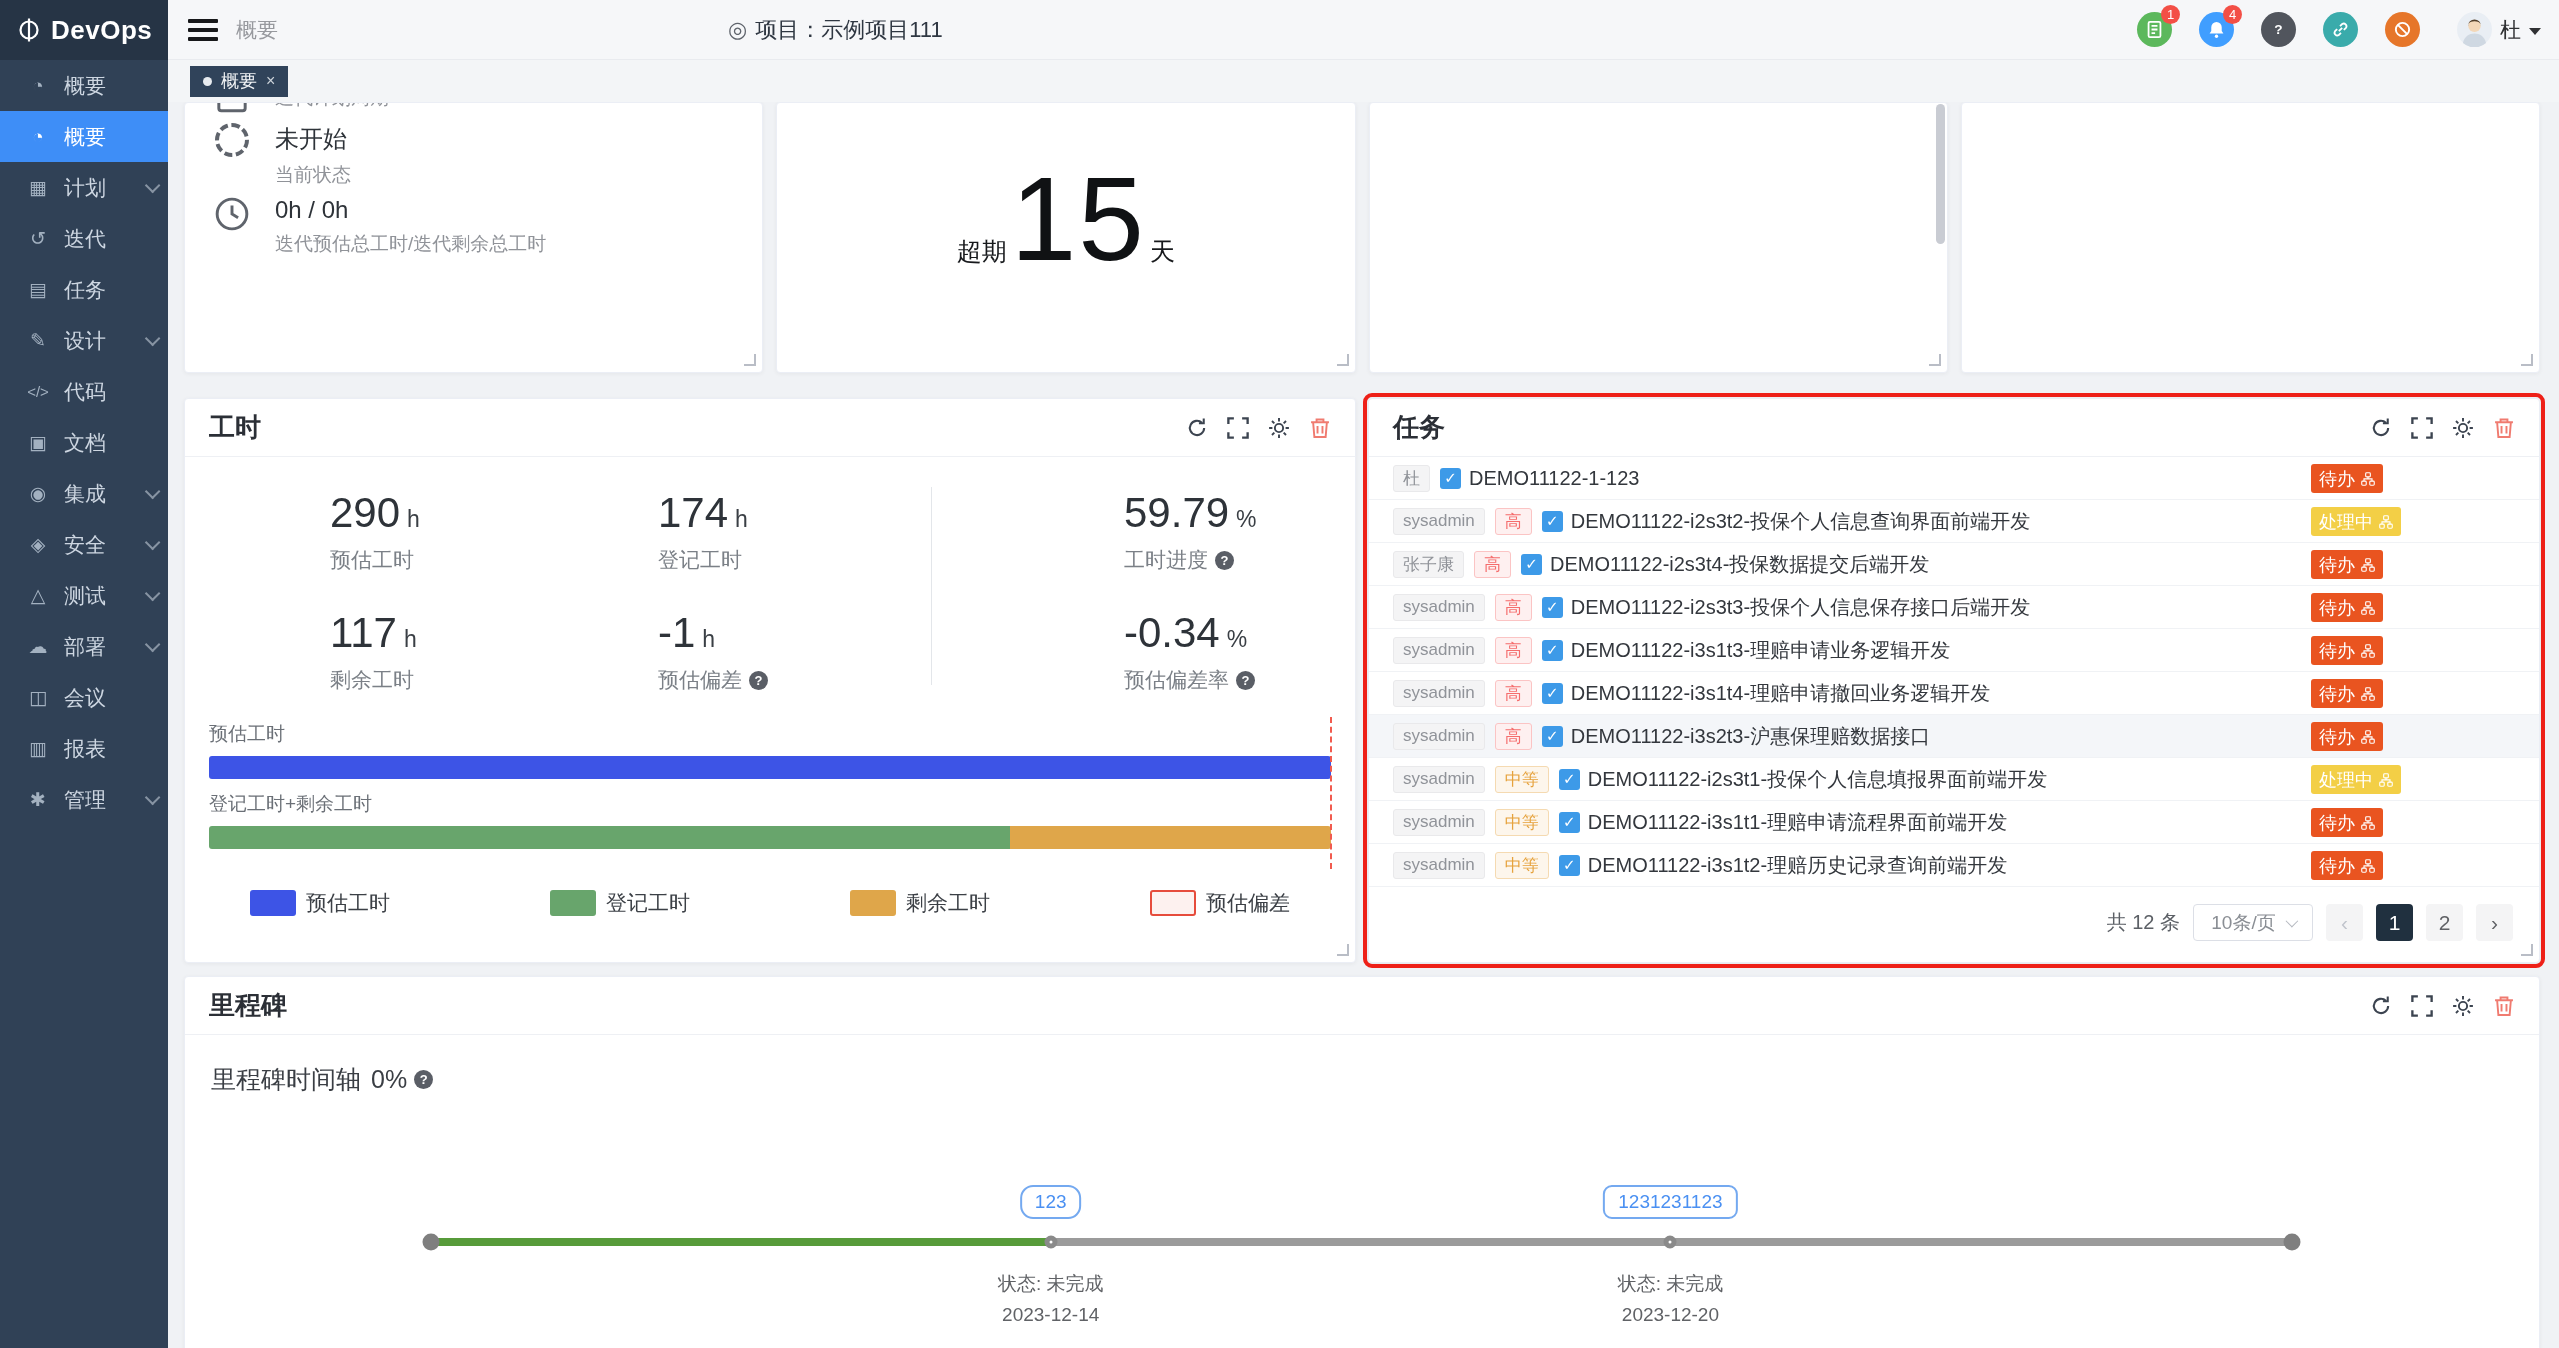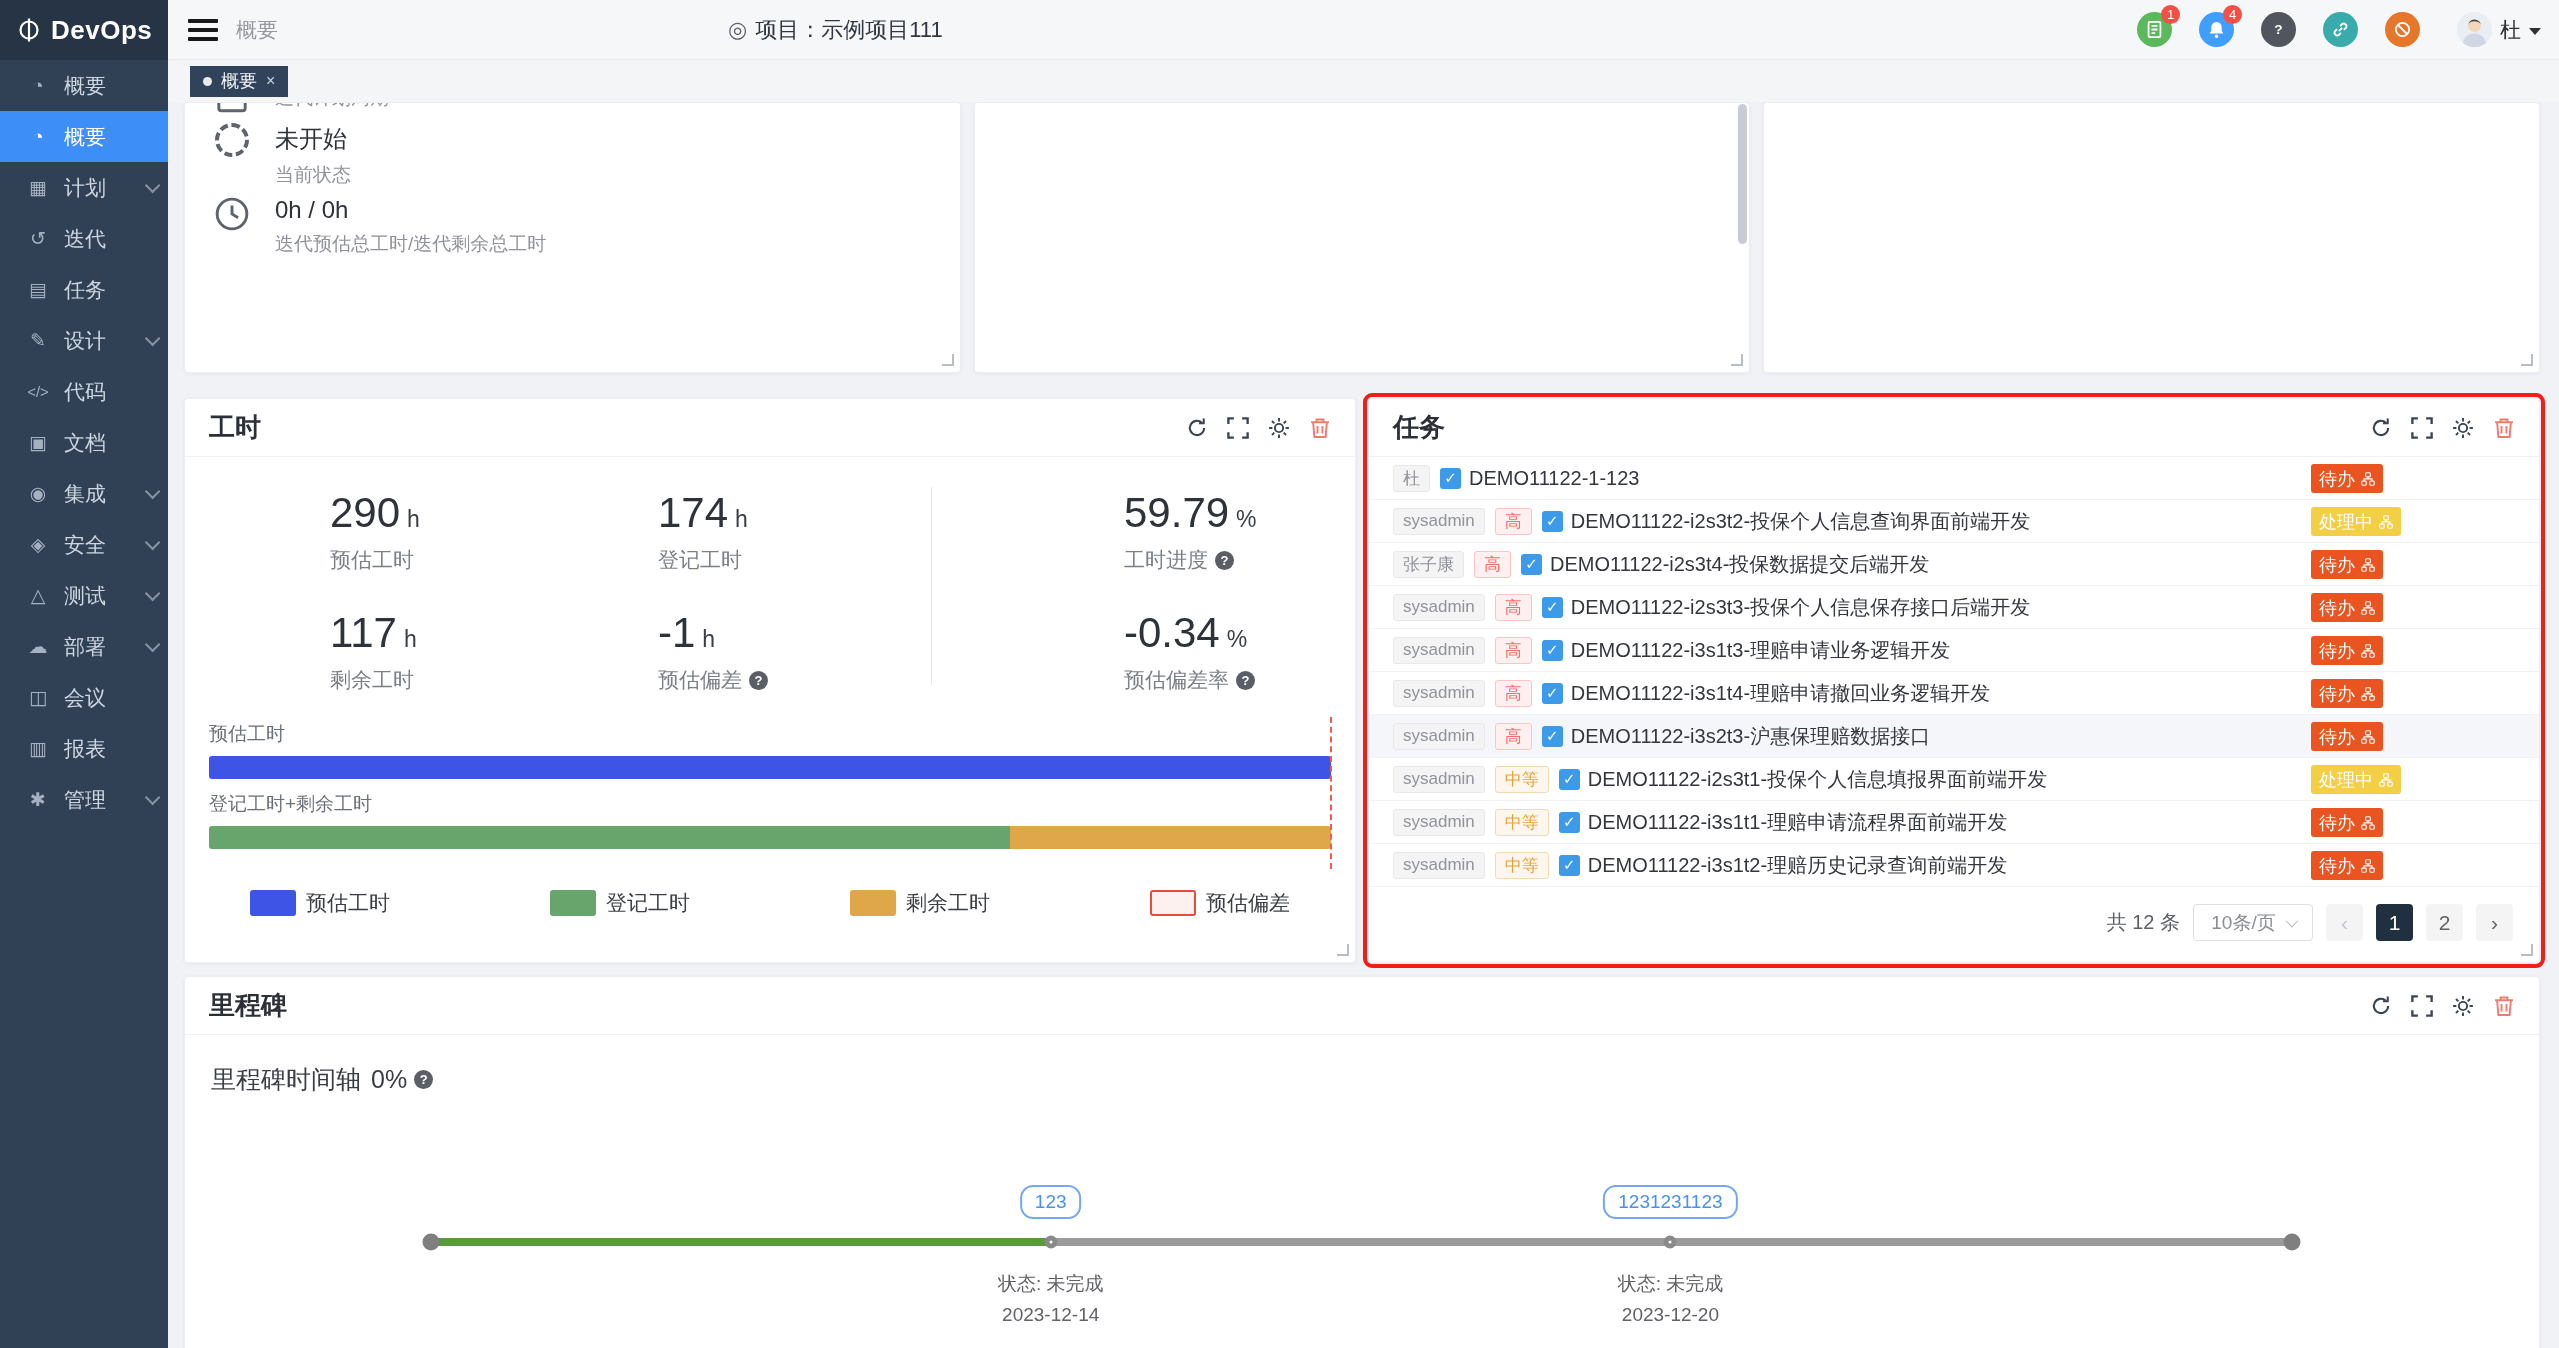--- a/index.html
+++ b/index.html
@@ -326,20 +326,27 @@
                   </svg>
               </span>
               <div>
                 <div class="i-val">0h / 0h</div>
                 <div class="i-lab">迭代预估总工时/迭代剩余总工时</div>
               </div>
             </div>
           </div>
         </div>
 
+        <div class="card">
+          <div class="overdue">
+            <span class="od-prefix">超期</span>
+            <span class="od-value">15</span>
+            <span class="od-suffix">天</span>
+          </div>
+        </div>
 
         <div class="card">
           <div class="scroll-thumb"></div>
         </div>
 
         <div class="card"></div>
       </div>
 
       <div class="row2">
 
@@ -663,21 +670,21 @@
             <div class="tl-progress" style="width: 33.3%;"></div>
             <span class="ep" style="left:0;"></span>
             <span class="ep" style="left:100%;"></span>
           <span class="node" style="left: 33.3%;"></span>
               <span class="mpill" style="left: 33.3%;">123</span>
               <span class="minfo" style="left: 33.3%;">
                 <div>状态: 未完成</div>
                 <div>2023-12-14</div>
               </span>
               <span class="node" style="left: 66.6%;"></span>
-              <span class="mpill" style="left: 66.6%;">1231231123</span>
+              <span class="mpill" style="left: 66.6%; border-radius: 9px;">1231231123</span>
               <span class="minfo" style="left: 66.6%;">
                 <div>状态: 未完成</div>
                 <div>2023-12-20</div>
               </span>
             </div>
         </div>
       </div>
 
     </div>
   </div>

